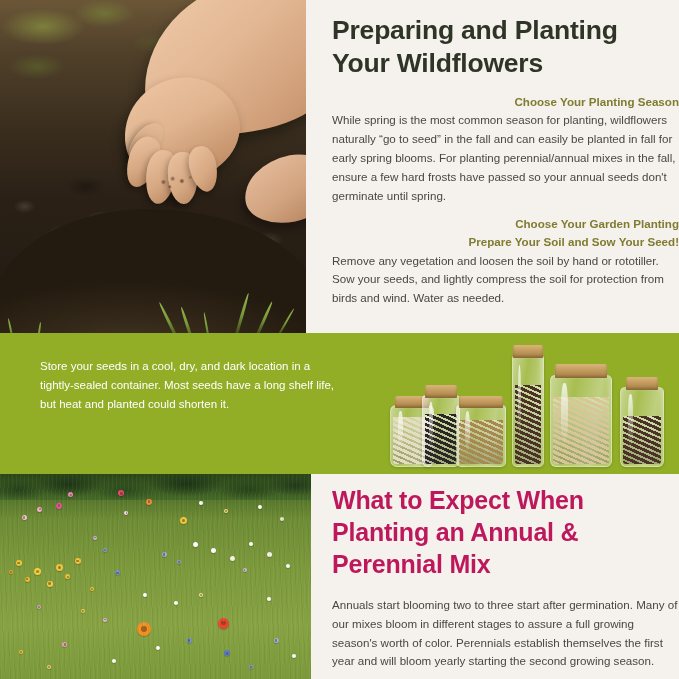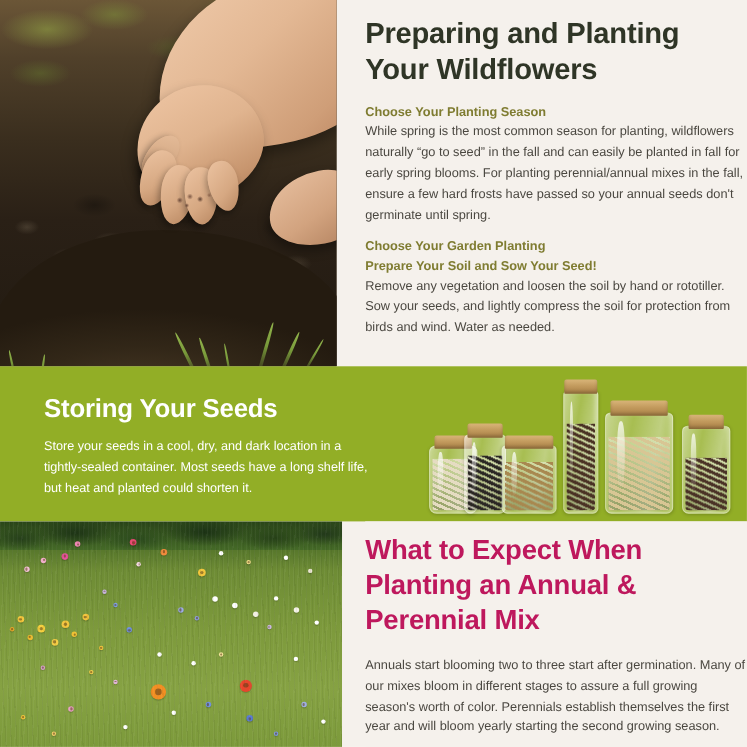--- a/index.html
+++ b/index.html
@@ -142,20 +142,21 @@
     letter-spacing: -0.2px;
     margin: 4px 0 13px 0;
     white-space: pre-line;
   }
   .sub-h {
     color: #7f7c31;
     font-size: 11.6px;
     font-weight: bold;
     margin: 0 0 2px 0;
     line-height: 1.35;
+    text-align: right;
   }
   .body-p {
     color: #4a4740;
     font-size: 11.6px;
     line-height: 1.62;
     margin: 0 0 11px 0;
   }
   .body-p:last-child { margin-bottom: 0; }
 
   
@@ -308,21 +309,20 @@
     <p class="body-p">While spring is the most common season for planting, wildflowers naturally “go to seed” in the fall and can easily be planted in fall for early spring blooms. For planting perennial/annual mixes in the fall, ensure a few hard frosts have passed so your annual seeds don't germinate until spring.</p>
 
     <h2 class="sub-h">Choose Your Garden Planting</h2>
 
     <h2 class="sub-h">Prepare Your Soil and Sow Your Seed!</h2>
     <p class="body-p">Remove any vegetation and loosen the soil by hand or rototiller. Sow your seeds, and lightly compress the soil for protection from birds and wind. Water as needed.</p>
   </div>
 
   <div id="green-band">
     <div id="green-text">
-      <h1 class="h-green">Storing Your Seeds</h1>
       <p class="p-green">Store your seeds in a cool, dry, and dark location in a tightly-sealed container. Most seeds have a long shelf life, but heat and planted could shorten it.</p>
     </div>
     <div id="jars">
         <div class="jar" style="left: 0px; width: 44px; height: 71px;">
           <div class="glass" style="height: 62px; border-radius: 6px 6px 7px 7px;">
             <div class="fill" style="height: 78%; background: repeating-linear-gradient(24deg, rgb(229, 220, 194) 0px, rgb(229, 220, 194) 3px, rgba(255, 255, 255, 0.22) 3px, rgba(255, 255, 255, 0.22) 5px), linear-gradient(rgba(255, 255, 255, 0.22), rgba(0, 0, 0, 0.3));"></div>
             <div class="shine"></div>
           </div>
           <div class="cork" style="width: 34px; height: 12px; bottom: 59px;"></div>
         </div>

